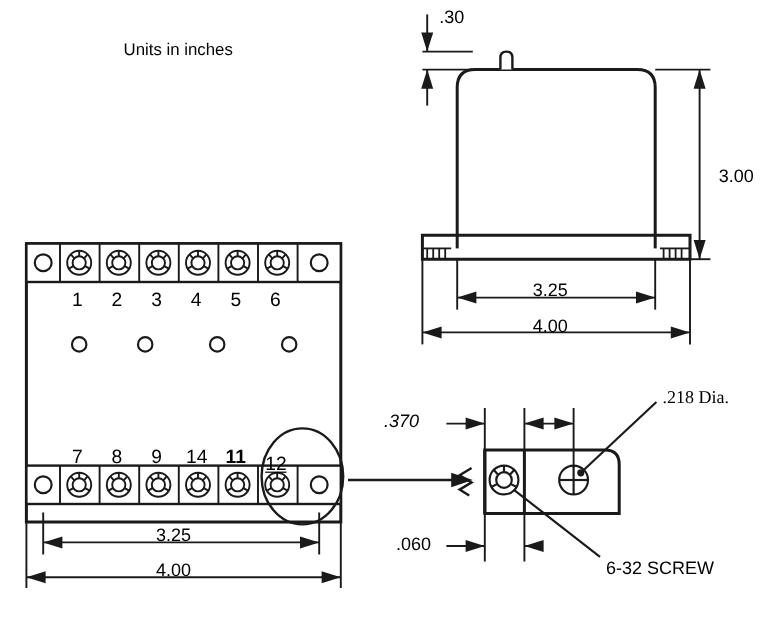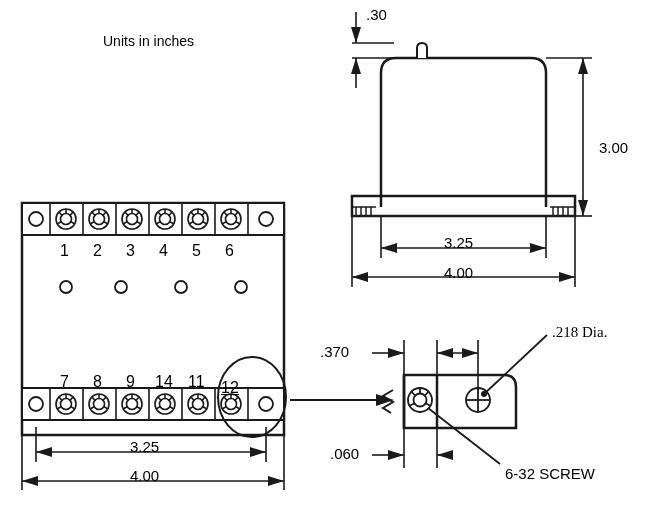--- a/index.html
+++ b/index.html
@@ -346,29 +346,29 @@
   <div class="lbl term" style="left:93px; top:243px;">2</div>
   <div class="lbl term" style="left:126px; top:243px;">3</div>
   <div class="lbl term" style="left:159px; top:243px;">4</div>
   <div class="lbl term" style="left:192px; top:243px;">5</div>
   <div class="lbl term" style="left:225px; top:243px;">6</div>
 
   <div class="lbl term" style="left:60px; top:374px;">7</div>
   <div class="lbl term" style="left:93px; top:374px;">8</div>
   <div class="lbl term" style="left:126px; top:374px;">9</div>
   <div class="lbl term" style="left:155px; top:374px;">14</div>
-  <div class="lbl term" style="left:188px; top:374px;">11</div>
+  <div class="lbl term" style="left:188px; top:374px;font-weight:bold;">11</div>
   <div class="lbl term" style="left:221px; top:380px;text-decoration:underline;">12</div>
 
   <div class="lbl" style="left:130px; top:439px;">3.25</div>
   <div class="lbl" style="left:130px; top:468px;">4.00</div>
 
   <div class="lbl" style="left:366px; top:7px;">.30</div>
   <div class="lbl" style="left:568px; top:140px;margin-left:31px;">3.00</div>
   <div class="lbl" style="left:444px; top:235px;">3.25</div>
   <div class="lbl" style="left:444px; top:265px;">4.00</div>
 
-  <div class="lbl" style="left:320px; top:344px;">.370</div>
+  <div class="lbl" style="left:320px; top:344px;font-style:italic;">.370</div>
   <div class="lbl" style="left:330px; top:446px;">.060</div>
   <div class="lbl" style="left:552px; top:325px;font-family:Liberation Serif, serif;">.218 Dia.</div>
   <div class="lbl" style="left:505px; top:466px;">6-32 SCREW</div>
 
 </div>
 
 </body></html>

